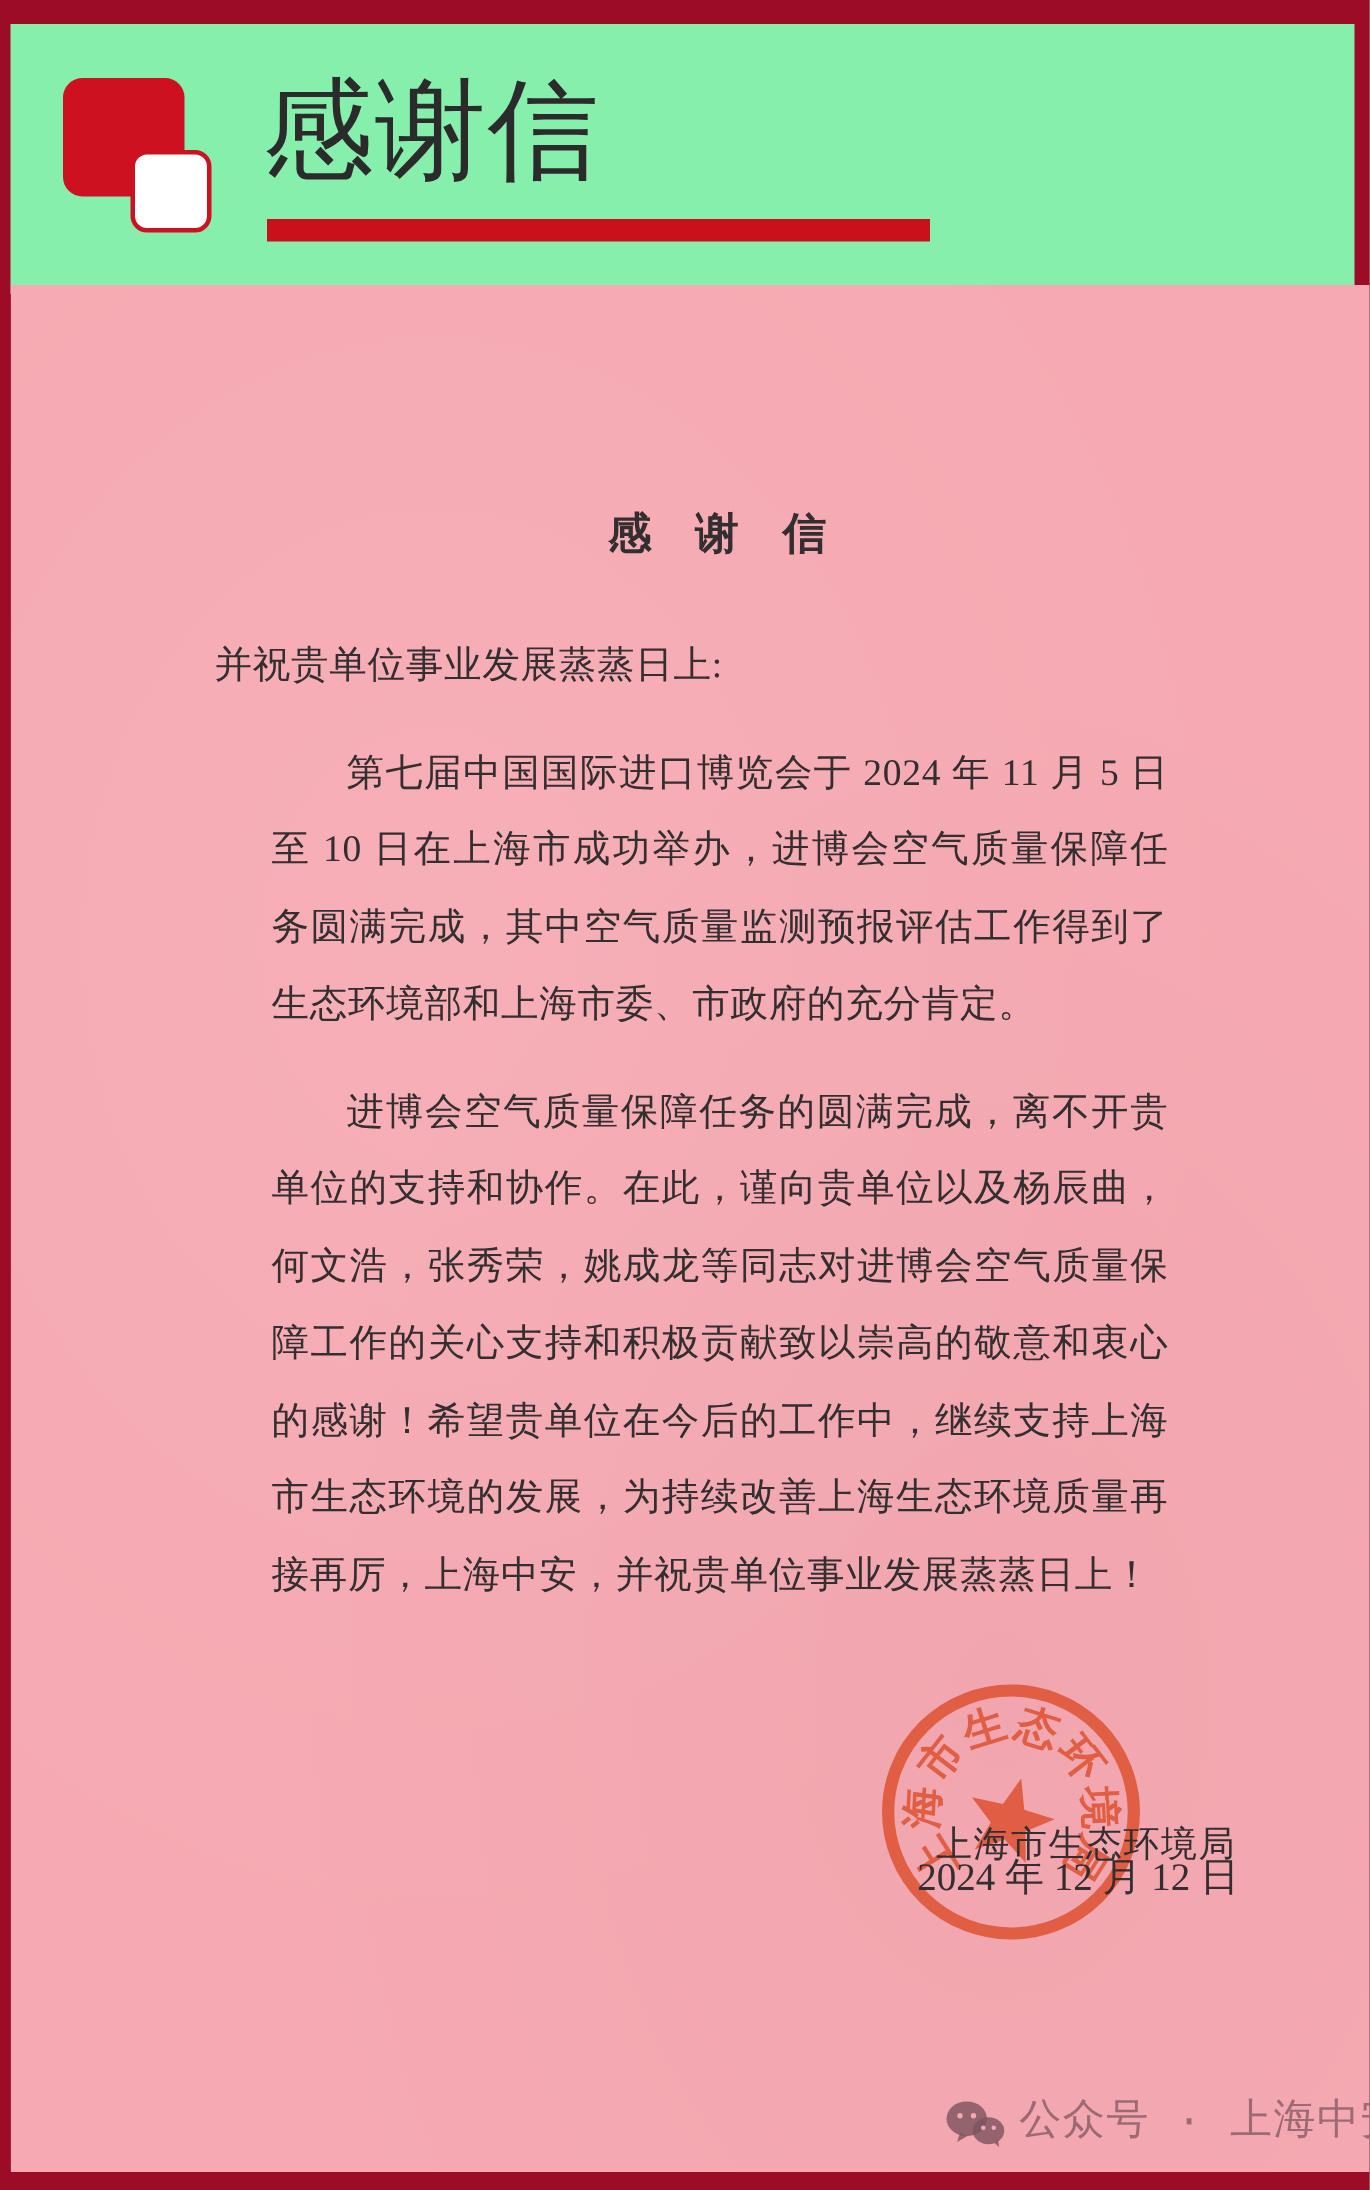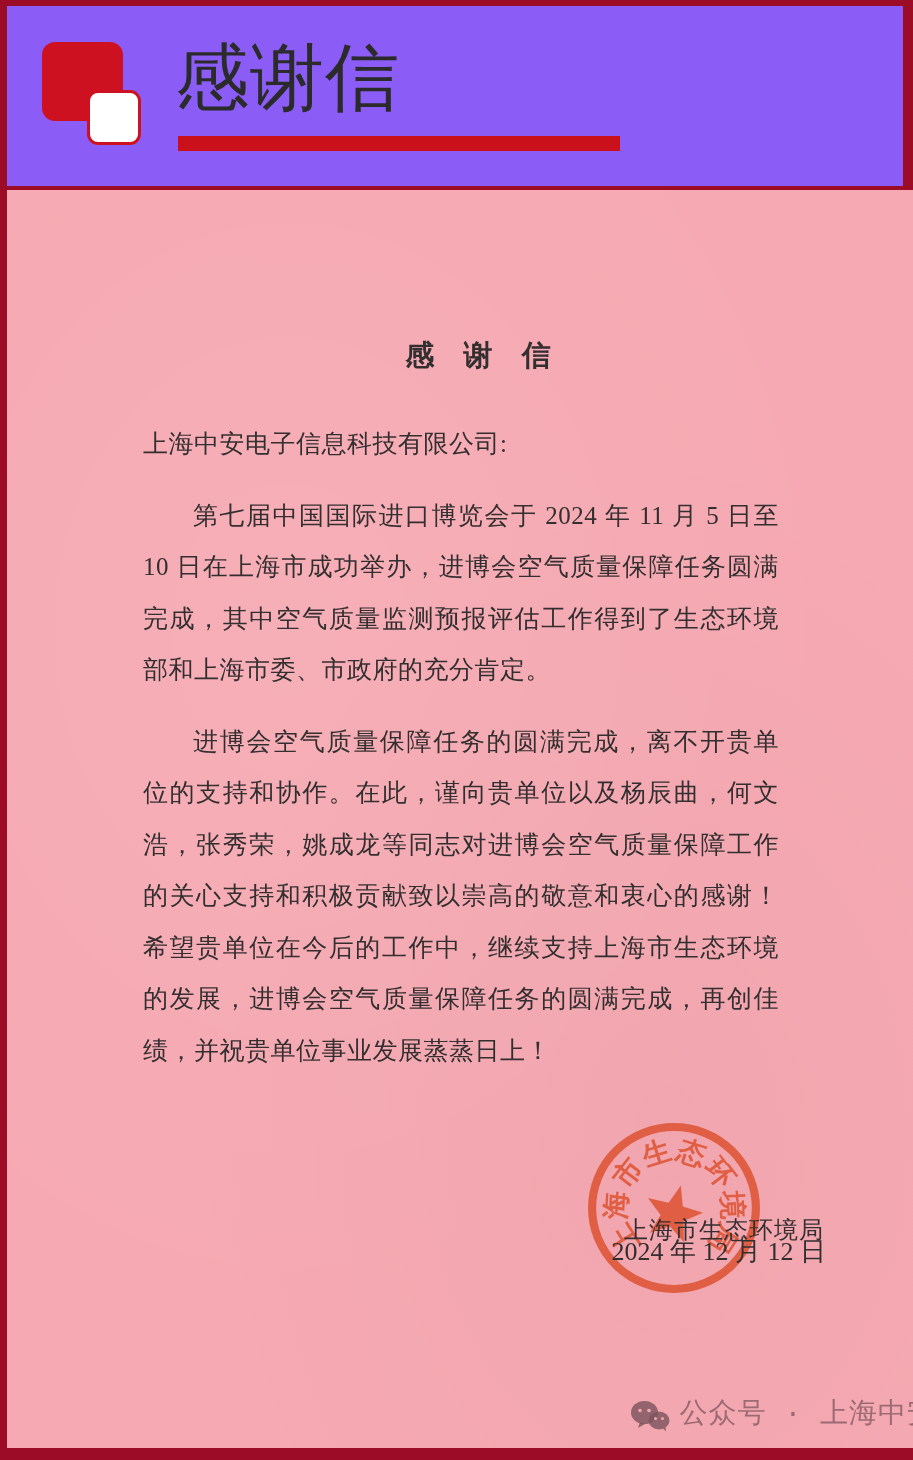--- a/index.html
+++ b/index.html
@@ -13,22 +13,22 @@
   body{background:#444;}
   .page{
     position:relative;
     width:913px;height:1460px;
     background:var(--frame-red);
     overflow:hidden;
     font-family:"Liberation Serif","DejaVu Serif",serif;
   }
   
   .header{
-    position:absolute;left:7px;top:6px;width:896px;height:180px;
-    background:#8b5cf6;
+    position:absolute;left:7px;top:16px;width:896px;height:180px;
+    background:#86efac;
   }
   .logo-red{
     position:absolute;left:35px;top:36px;width:81px;height:79px;
     background:var(--accent-red);border-radius:13px;
   }
   .logo-white{
     position:absolute;left:80px;top:84px;width:54px;height:55px;
     background:#ffffff;border:3px solid var(--accent-red);border-radius:11px;
     box-sizing:border-box;
   }
@@ -58,21 +58,21 @@
     word-spacing:20px;letter-spacing:1px;
   }
   .letter-body{
     position:absolute;left:136px;top:228px;width:636px;
   }
   .letter-body p{
     margin:0;font-size:25px;line-height:51.5px;
     text-align:justify;text-justify:inter-ideograph;
     letter-spacing:0.5px;color:var(--ink);
   }
-  .letter-body p.para{text-indent:2em;margin-top:20px;}
+  .letter-body p.para{text-indent:2em;margin-top:20px;margin-left:38px;}
   .signature{
     position:absolute;top:972px;right:126px;
     font-size:24px;line-height:40px;letter-spacing:1px;color:var(--ink);
   }
   .sign-date{
     position:absolute;top:994px;right:124px;
     font-size:26px;line-height:40px;color:var(--ink);
   }
   
   .stamp{
@@ -108,24 +108,24 @@
     <div class="logo-white"></div>
     <div class="header-title">感谢信</div>
     <div class="header-bar"></div>
   </div>
 
   <div class="paper">
 
     <div class="letter-title">感 谢 信</div>
 
     <div class="letter-body">
-      <p>上海中安电子信息科技有限公司:</p>
+      <p>并祝贵单位事业发展蒸蒸日上:</p>
 
     <p class="para">第七届中国国际进口博览会于 2024 年 11 月 5 日至 10 日在上海市成功举办，进博会空气质量保障任务圆满完成，其中空气质量监测预报评估工作得到了生态环境部和上海市委、市政府的充分肯定。</p>
-        <p class="para">进博会空气质量保障任务的圆满完成，离不开贵单位的支持和协作。在此，谨向贵单位以及杨辰曲，何文浩，张秀荣，姚成龙等同志对进博会空气质量保障工作的关心支持和积极贡献致以崇高的敬意和衷心的感谢！希望贵单位在今后的工作中，继续支持上海市生态环境的发展，进博会空气质量保障任务的圆满完成，再创佳绩，并祝贵单位事业发展蒸蒸日上！</p>
+        <p class="para">进博会空气质量保障任务的圆满完成，离不开贵单位的支持和协作。在此，谨向贵单位以及杨辰曲，何文浩，张秀荣，姚成龙等同志对进博会空气质量保障工作的关心支持和积极贡献致以崇高的敬意和衷心的感谢！希望贵单位在今后的工作中，继续支持上海市生态环境的发展，为持续改善上海生态环境质量再接再厉，上海中安，并祝贵单位事业发展蒸蒸日上！</p>
       </div>
 
     <svg class="stamp" viewBox="0 0 200 200" preserveAspectRatio="none">
       <circle class="ring" cx="100" cy="100" r="90"></circle>
       <g>
           <text x="45.7" y="133.9" transform="rotate(-122.0 45.7 133.9)" class="ring-char">上</text>
           <text x="36.1" y="96.8" transform="rotate(-87.1 36.1 96.8)" class="ring-char">海</text>
           <text x="49.4" y="60.8" transform="rotate(-52.3 49.4 60.8)" class="ring-char">市</text>
           <text x="80.8" y="38.9" transform="rotate(-17.4 80.8 38.9)" class="ring-char">生</text>
           <text x="119.2" y="38.9" transform="rotate(17.4 119.2 38.9)" class="ring-char">态</text>

